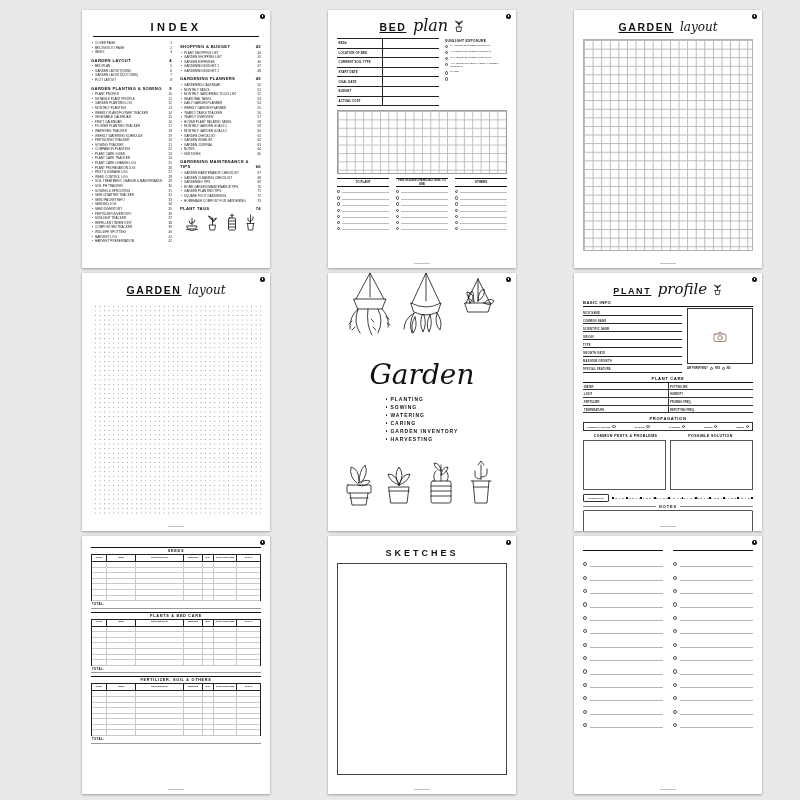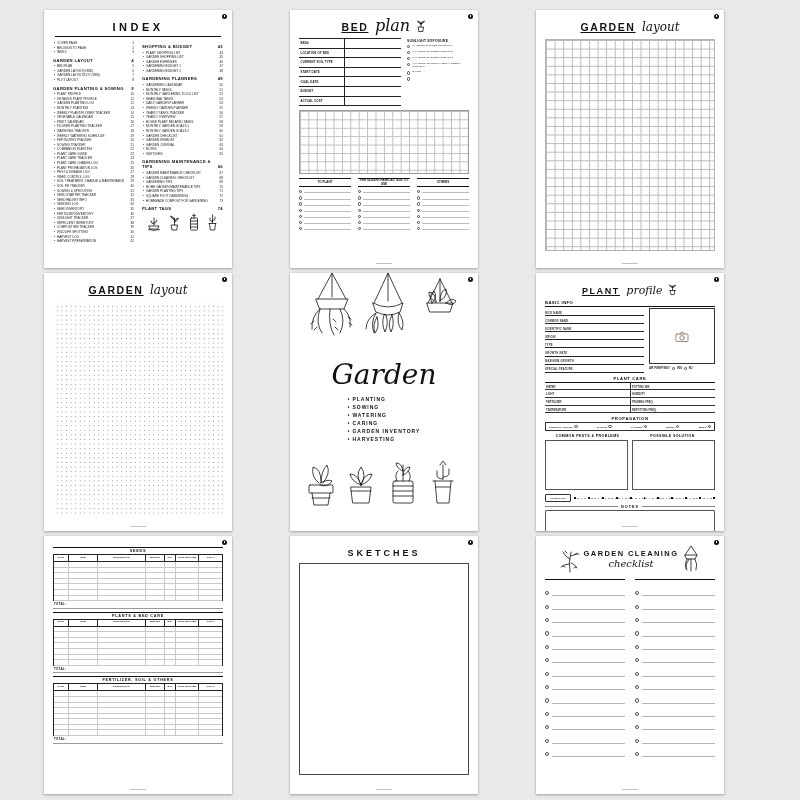--- a/index.html
+++ b/index.html
@@ -1,29 +1,29 @@
 <!DOCTYPE html>
 <html><head>
 <meta charset="utf-8">
 <style>
   html,body{margin:0;padding:0;background:#e9e9e9;}
   *{box-sizing:border-box;}
   .board{position:relative;width:800px;height:800px;background:#e9e9e9;display:grid;
     grid-template-columns:repeat(3,188px);grid-auto-rows:258px;column-gap:58px;row-gap:5px;
-    padding:10px 0 0 44px;font-family:"Liberation Sans",sans-serif;color:#111;}
+    padding:10px 0 0 82px;font-family:"Liberation Sans",sans-serif;color:#111;}
   .page{position:relative;background:#fff;box-shadow:0 1px 2.5px rgba(0,0,0,.30),0 0 1px rgba(0,0,0,.15);
     padding:8px 9px;overflow:hidden;}
   .cdot{position:absolute;top:4px;right:5px;width:5px;height:5px;border-radius:50%;
     background:radial-gradient(circle at 50% 42%, #fff 0 .7px, #111 .9px);}
   .brand-mark{position:absolute;bottom:4px;left:50%;transform:translateX(-50%);width:16px;height:1.5px;background:#c2c2c2;}
 
   
   .ptitle{text-align:center;white-space:nowrap;line-height:1;}
   .tb{font-weight:bold;letter-spacing:1.6px;font-size:9px;text-decoration:underline;}
-  .ts{font-family:"DejaVu Serif",serif;font-style:italic;font-size:11px;margin-left:2px;}
+  .ts{font-family:"DejaVu Serif",serif;font-style:italic;font-size:15px;margin-left:2px;}
 
   
   .ix-title{font-size:11px;font-weight:bold;letter-spacing:3.5px;text-align:center;margin:3px 0 3px;}
   .ix-rule{height:0;border-top:.8px solid #111;margin:0 2px 4px;}
   .ix-cols{display:flex;gap:8px;}
   .ix-col{flex:1;min-width:0;}
   .ix-it{display:flex;align-items:flex-start;font-size:3.1px;line-height:4.6px;color:#222;}
   .ix-it .lab{flex:1;padding-left:4px;position:relative;}
   .ix-it .lab::before{content:"•";position:absolute;left:1px;}
   .ix-sec{display:flex;align-items:flex-end;font-size:4.2px;font-weight:bold;letter-spacing:.3px;
@@ -1033,34 +1033,20 @@
 
   <section class="page">
     <span class="cdot"></span>
     <div class="sk-title">SKETCHES</div>
     <div class="sk-box"></div>
     <span class="brand-mark"></span>
   </section>
 
   <section class="page">
     <span class="cdot"></span>
-    <div class="cl-head">
-      <svg width="22" height="26" viewBox="0 0 22 26">
-        <path d="M11 25 q-2 -10 1 -20 M11 12 q-5 -2 -7 -7 M12 9 q5 -3 8 -2 M10 17 q-5 0 -8 3 M12 16 q4 1 6 5"></path>
-        <path d="M6 4 l2 2 M18 6 l-2 2 M4 19 l2 1 M17 20 l-2 1"></path>
-      </svg>
-      <div class="cl-tt">
-        <span class="cl-b">GARDEN CLEANING</span>
-        <span class="cl-s">checklist</span>
-      </div>
-      <svg width="20" height="27" viewBox="0 0 20 27">
-        <path d="M10 0 L4 9 M10 0 L16 9 M4 9 h12 l-2 4 h-8 z"></path>
-        <path d="M6 13 q-3 6 0 11 M10 13 q0 8 0 12 M14 13 q3 5 1 11 M8 13 q-4 5 -3 10"></path>
-      </svg>
-    </div>
     <div class="cl-cols">
         <div class="cl-col">
           <div class="cl-row">
             <span class="cl-circ"></span>
             <span class="cl-line"></span>
           </div>
           <div class="cl-row">
             <span class="cl-circ"></span>
             <span class="cl-line"></span>
           </div>

